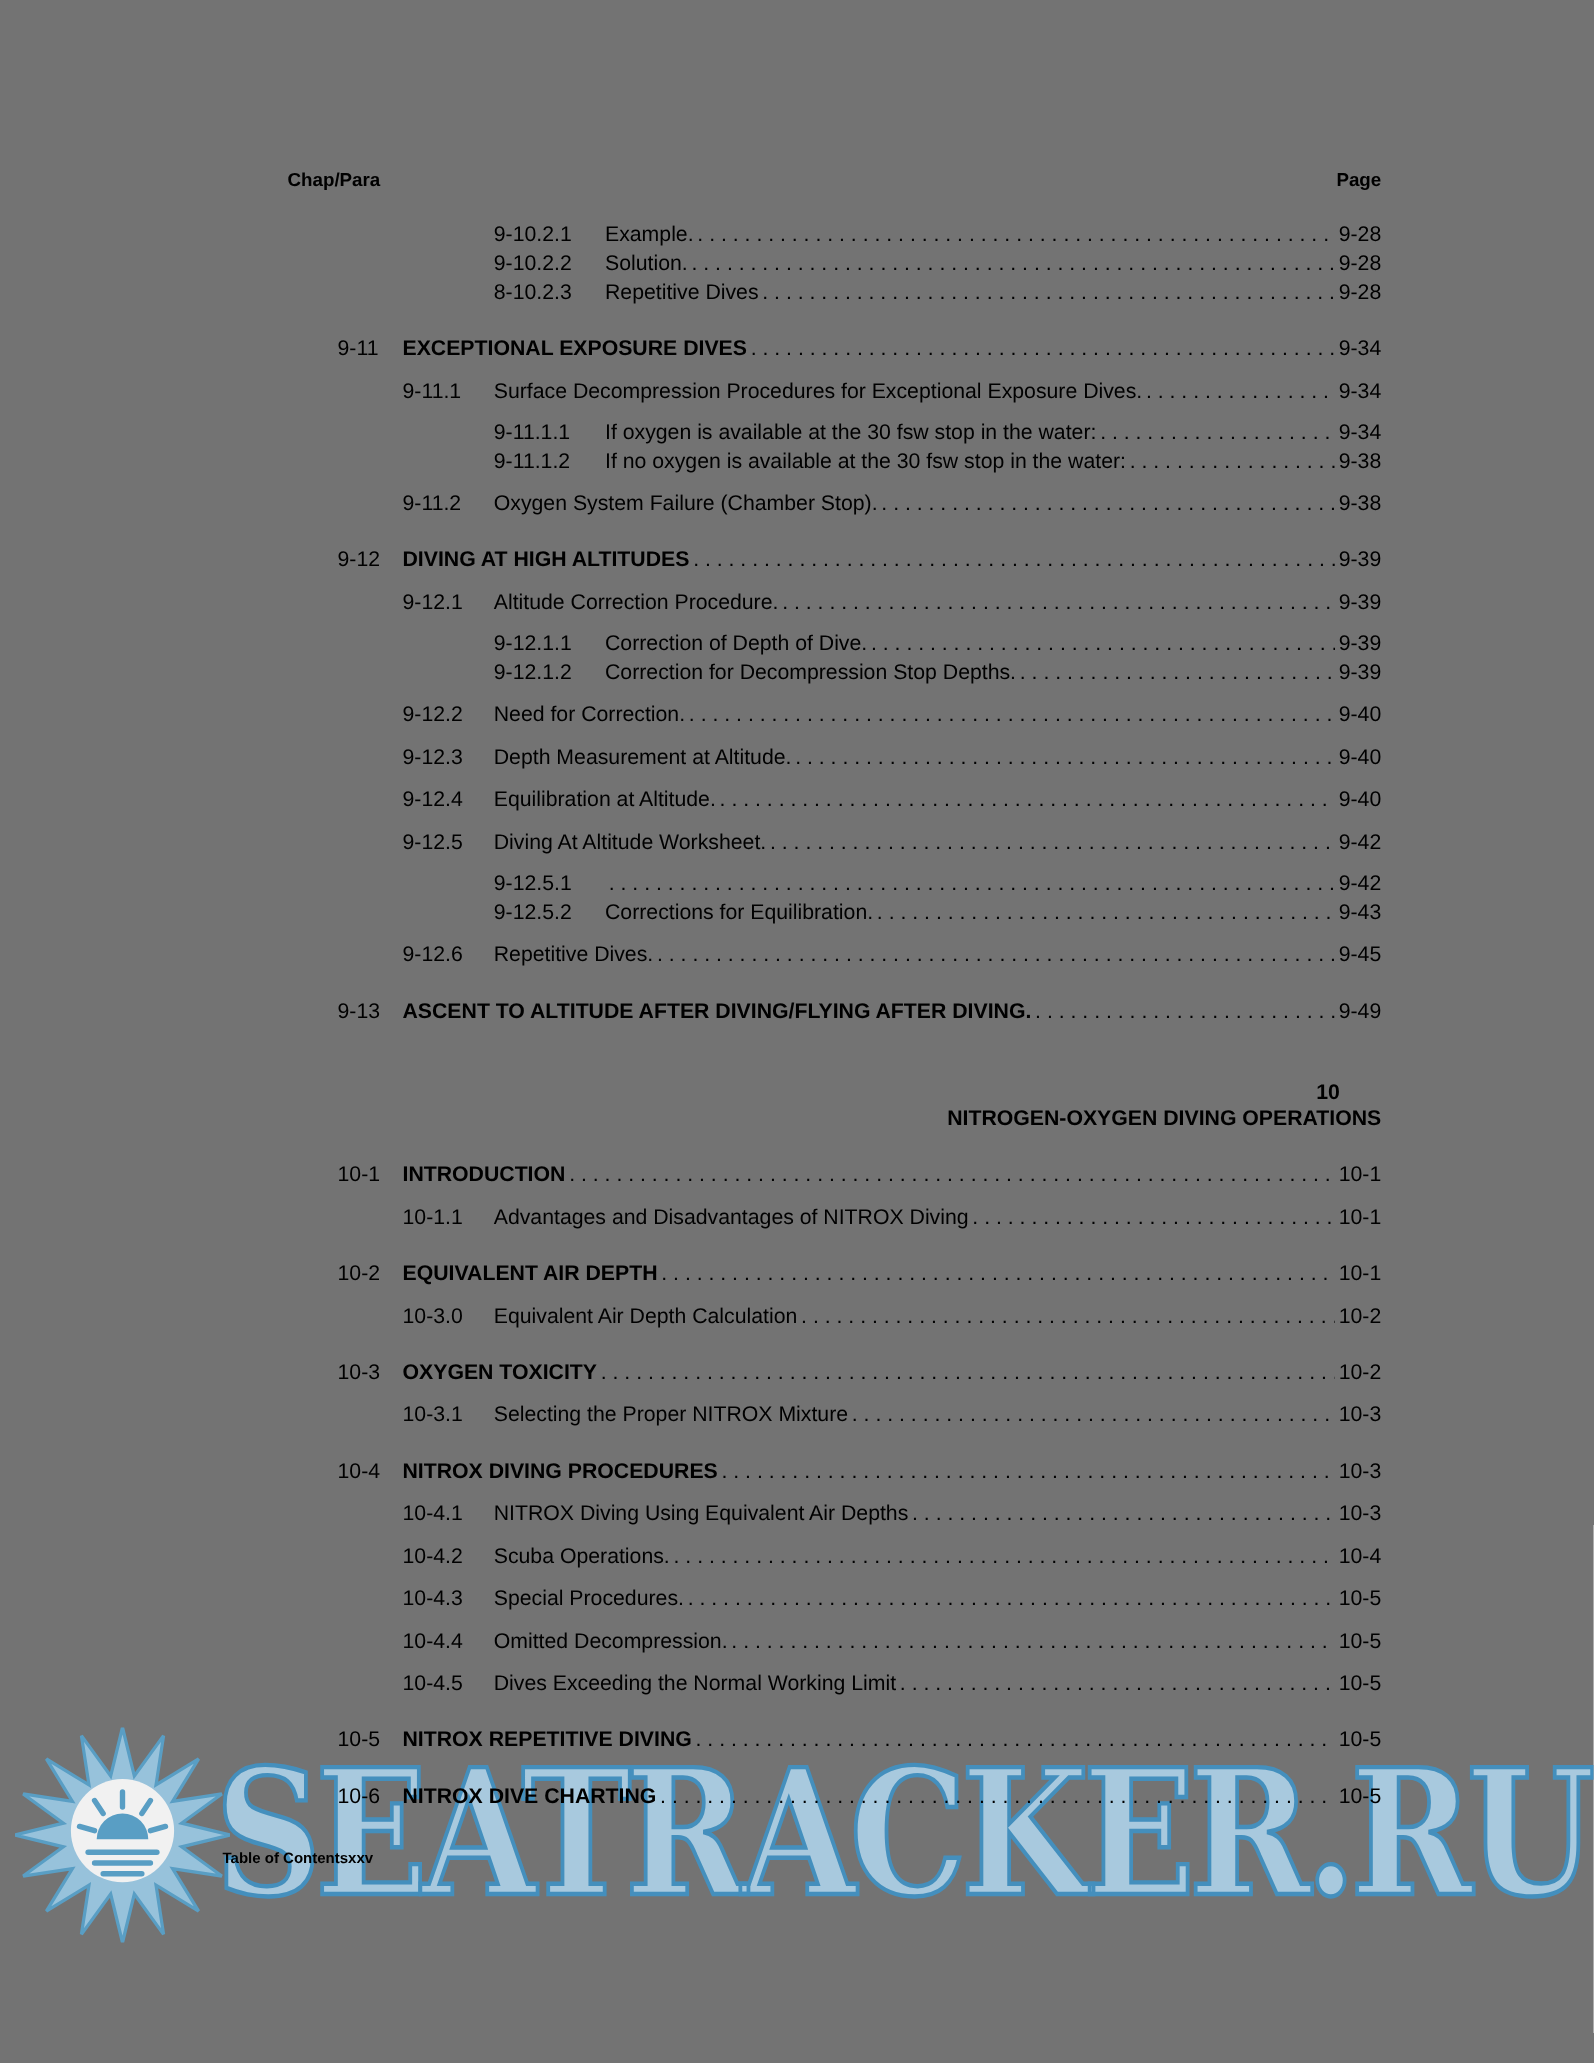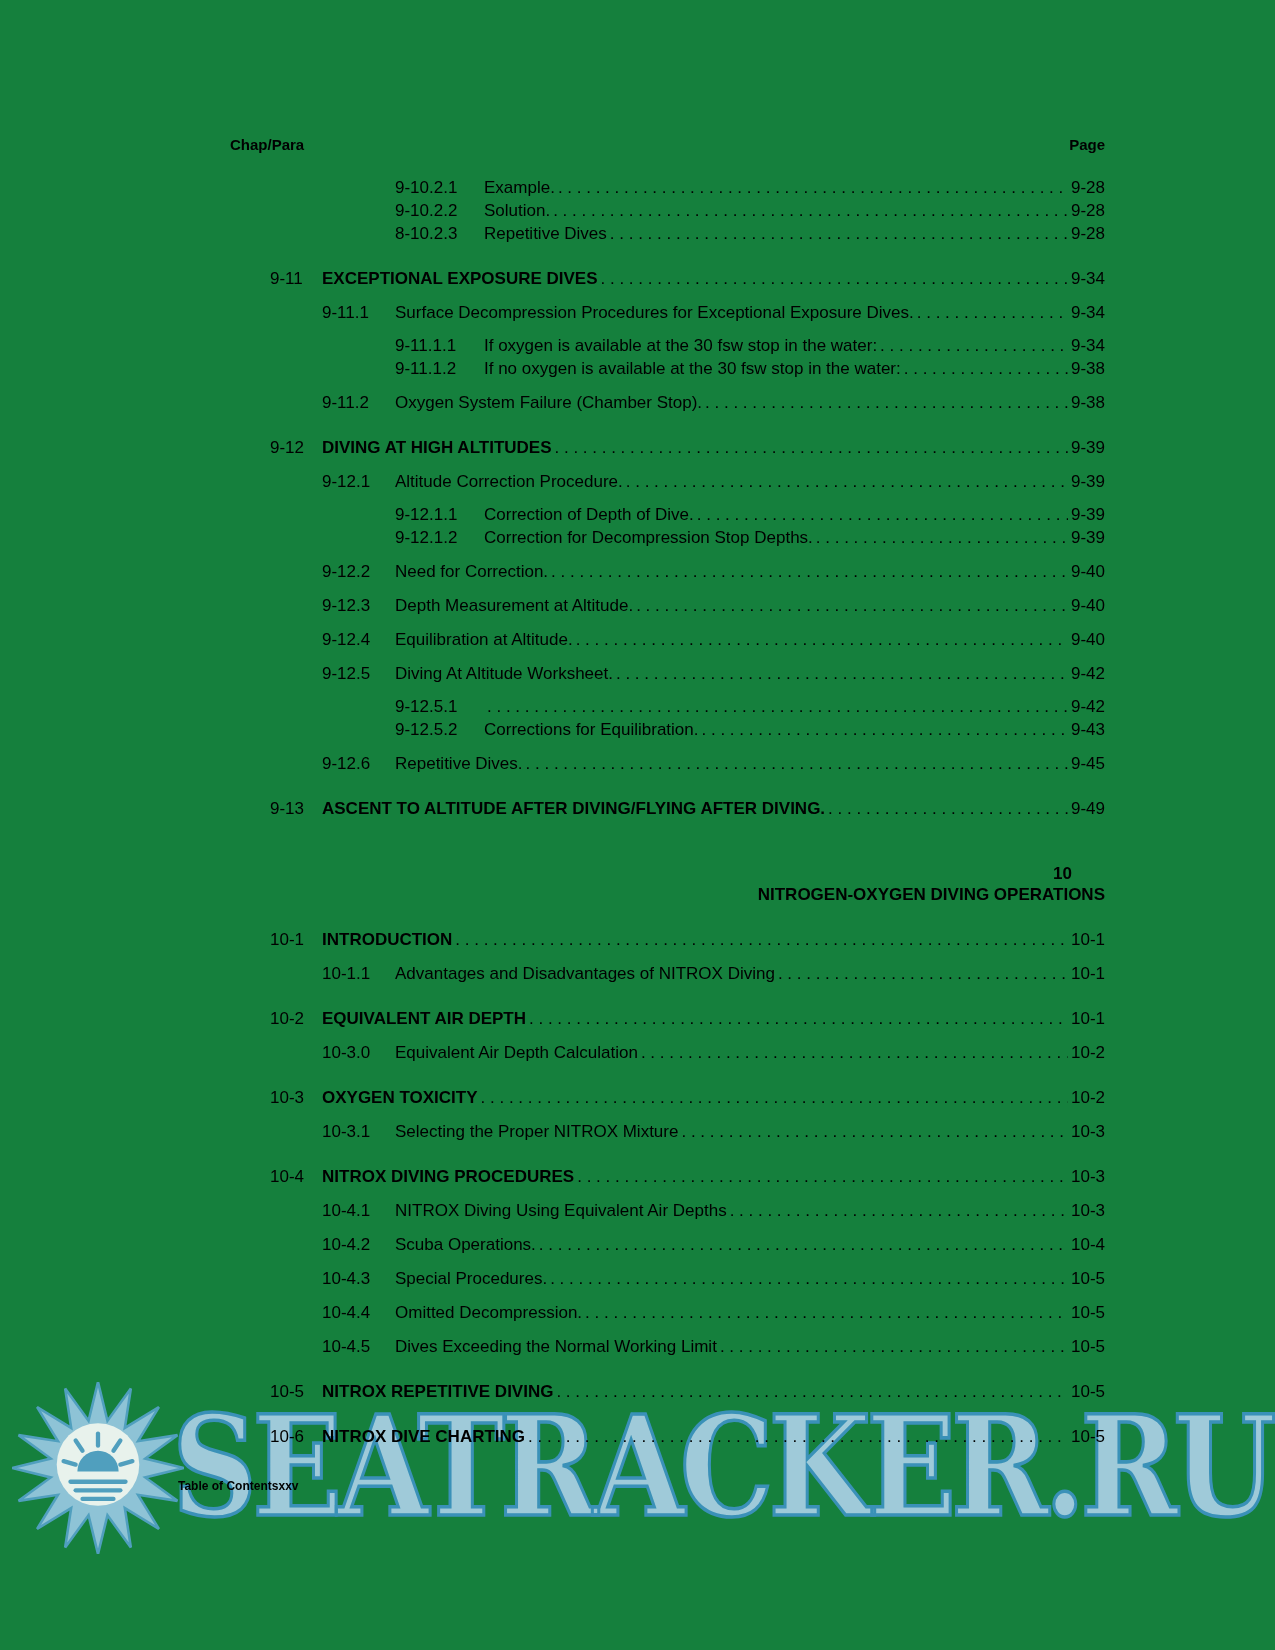--- a/index.html
+++ b/index.html
@@ -1,19 +1,19 @@
 <!DOCTYPE html>
 <html><head>
 <meta charset="utf-8">
 <style>
   html,body{margin:0;padding:0;background:#ffffff;}
   .page{
     position:relative;
     width:1275px;height:1650px;
-    background:#15803d;
+    background:#737373;
     overflow:hidden;
     font-family:"Liberation Sans",sans-serif;
     color:#000;
     margin:0 auto;
   }
   .content{
     position:relative;
     z-index:2;
     margin:0 170px 0 230px;
     padding-top:134px;

